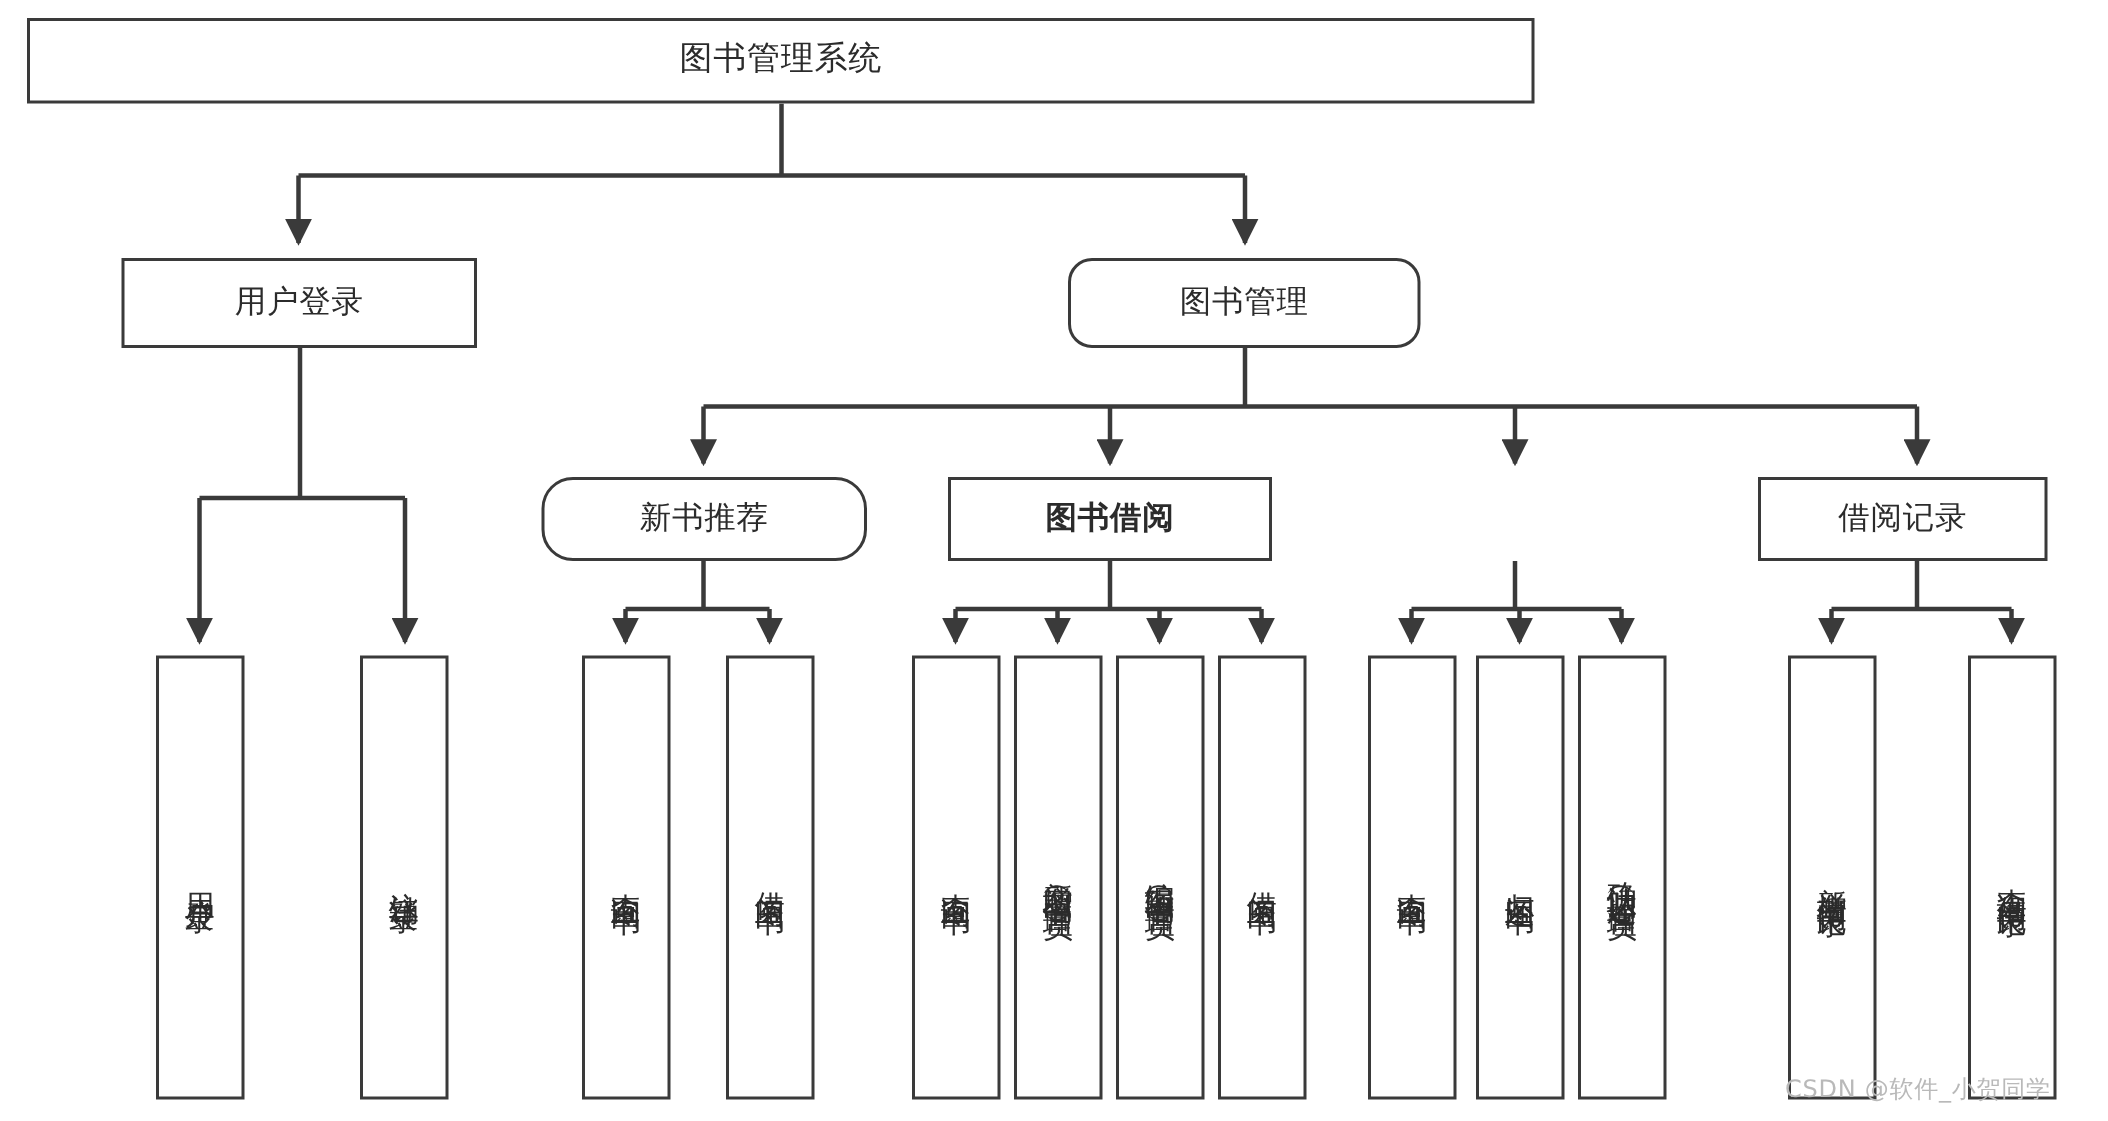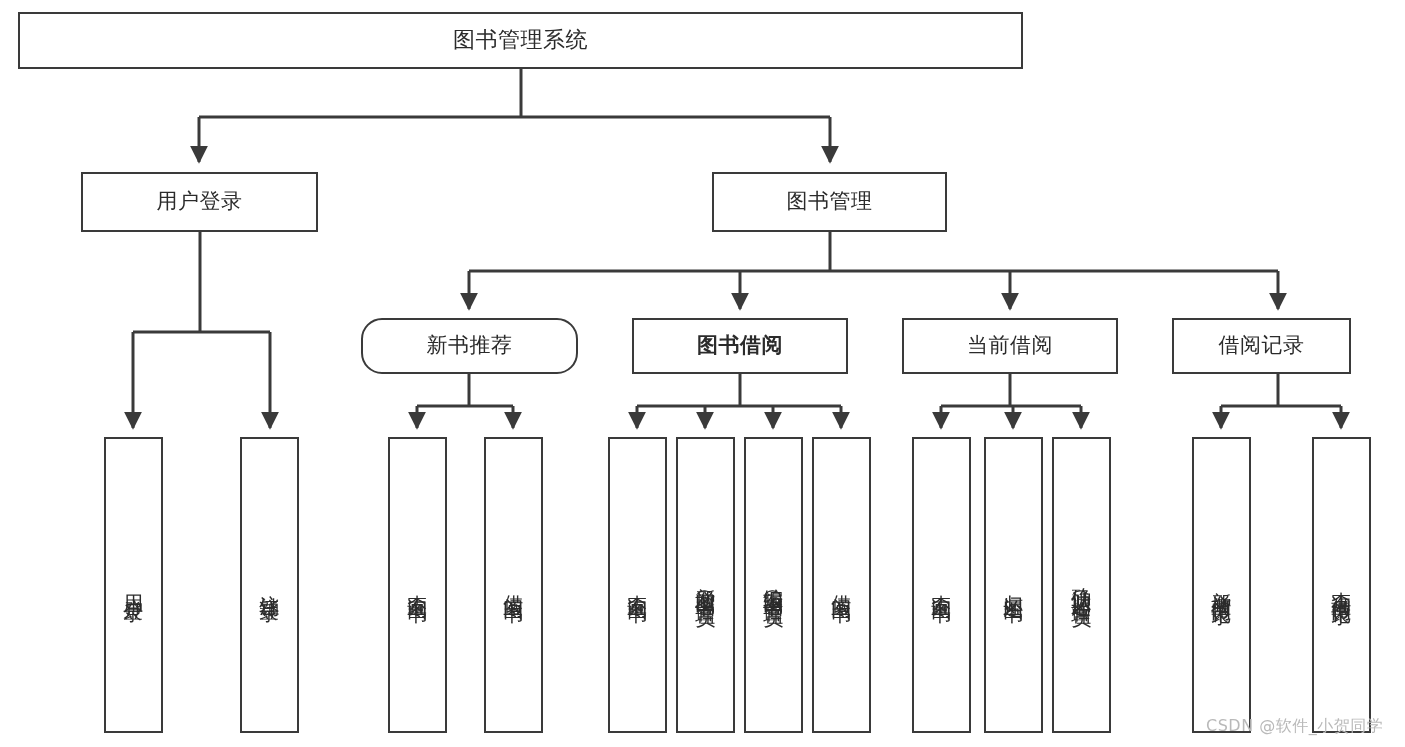--- a/index.html
+++ b/index.html
@@ -52,21 +52,20 @@
   }
   .node-box.root .node-label { font-size: 22px; }
   .watermark {
     position: absolute;
     left: 1190px;
     top: 716px;
     font-size: 16px;
     color: #b9b9b9;
     white-space: nowrap;
     letter-spacing: 0.5px;
-    margin-left: 16px;
   }
 </style>
 </head>
 <body>
 
 <div id="diagram-root">
 
   <svg class="canvas" viewBox="0 0 1405 747">
     <defs>
       <marker id="arrow" viewBox="0 0 10 10" refX="9" refY="5" markerWidth="6" markerHeight="6" orient="auto-start-reverse">
@@ -117,34 +116,31 @@
     </g>
   </svg>
 
   <div class="node-box root" style="left:18px; top:12px; width:1005px; height:57px;">
     <span class="node-label">图书管理系统</span>
   </div>
 
   <div class="node-box" style="left:81px; top:172px; width:237px; height:60px;">
     <span class="node-label">用户登录</span>
   </div>
-  <div class="node-box" style="left:712px; top:172px; width:235px; height:60px;">
+  <div class="node-box" style="left:712px; top:172px; width:235px; height:60px;border-radius:16px;">
     <span class="node-label">图书管理</span>
   </div>
 
   <div class="node-box" style="left:361px; top:318px; width:217px; height:56px;border-radius:21px;">
     <span class="node-label">新书推荐</span>
   </div>
   <div class="node-box" style="left:632px; top:318px; width:216px; height:56px;font-weight:bold;">
     <span class="node-label">图书借阅</span>
   </div>
-  <div class="node-box" style="left:902px; top:318px; width:216px; height:56px;">
-    <span class="node-label">当前借阅</span>
-  </div>
-  <div class="node-box" style="left:1172px; top:318px; width:179px; height:56px;">
+  <div class="node-box" style="left:1172px; top:318px; width:193px; height:56px;">
     <span class="node-label">借阅记录</span>
   </div>
 
   <div class="node-box vertical" style="left:104px; top:437px; width:59px; height:296px;">
     <span class="node-label">用户登录</span>
   </div>
   <div class="node-box vertical" style="left:240px; top:437px; width:59px; height:296px;">
     <span class="node-label">注销登录</span>
   </div>
   <div class="node-box vertical" style="left:388px; top:437px; width:59px; height:296px;">

